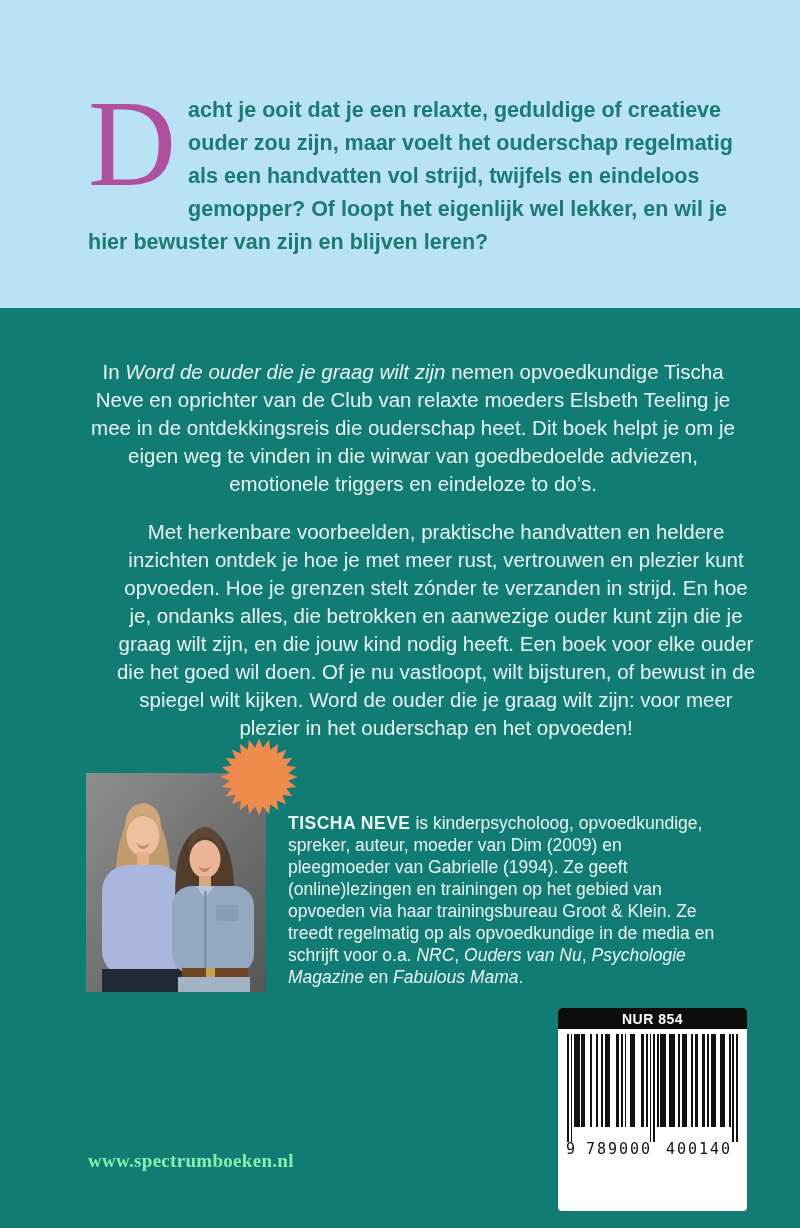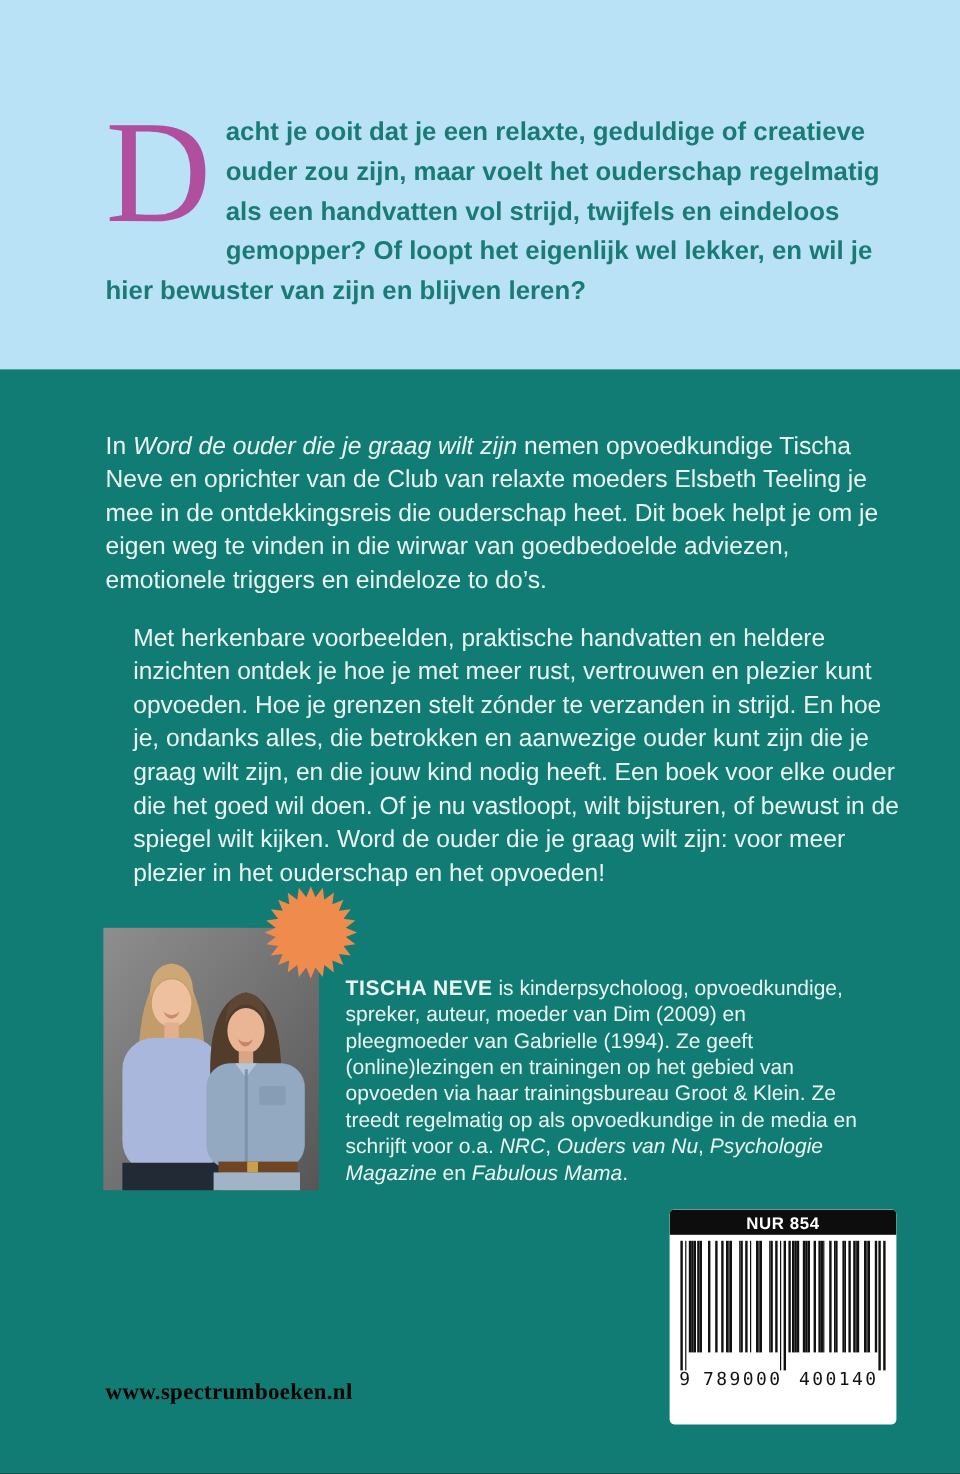--- a/index.html
+++ b/index.html
@@ -27,39 +27,39 @@
   .drop-cap{
     float:left;
     font-family:"Liberation Serif",serif;font-weight:400;
     color:var(--drop-cap);
     font-size:122px;line-height:92px;
     margin:4px 12px 0 0;height:96px;
   }
   .main-band{position:absolute;top:308px;left:0;width:800px;height:920px;background:var(--main-bg);}
   .para{
     position:absolute;left:88px;width:650px;
-    color:var(--body-text);font-size:20.5px;line-height:28px;font-weight:400;
+    color:var(--body-text);font-size:20.5px;line-height:28px;font-weight:400;text-align:center;
   }
   .para-1{top:358px;}
   .para-2{top:518px;margin-left:23px;}
   .rt-i{font-style:italic;}
   .rt-b{font-weight:800;letter-spacing:.5px;text-align:center;}
   .photo-frame{position:absolute;top:773px;left:86px;width:180px;height:219px;}
   .photo-frame svg{display:block;}
   .starburst{position:absolute;top:736px;left:218px;width:82px;height:82px;}
   .bio{color:var(--body-text);position:absolute;font-size:17.5px;line-height:22px;}
   .bio-tischa{top:812px;left:288px;width:440px;}
   .bio-elsbeth{top:1010px;left:88px;width:494px;}
   .website{
     position:absolute;top:1150px;left:88px;
     font-family:"Liberation Serif",serif;font-weight:700;
-    color:#000000;font-size:19px;letter-spacing:.3px;text-align:right;
+    color:#86efac;font-size:19px;letter-spacing:.3px;text-align:right;
   }
   .barcode-block{
-    position:absolute;top:1008px;left:558px;width:189px;height:179px;
+    position:absolute;top:1008px;left:558px;width:189px;height:203px;
     border-radius:4px;overflow:hidden;background:var(--barcode-bg);
   }
   .barcode-header{
     height:21px;background:var(--barcode-header-bg);
     color:#fff;font-size:14px;font-weight:700;letter-spacing:.5px;
     display:flex;align-items:center;justify-content:center;
   }
   .bc-area{position:relative;height:130px;margin:5px 8px 0 8px;}
   .bc-bars{position:absolute;top:0;left:1px;display:flex;align-items:flex-start;}
   .bc-mod{width:1.8px;height:93px;flex:0 0 auto;}

